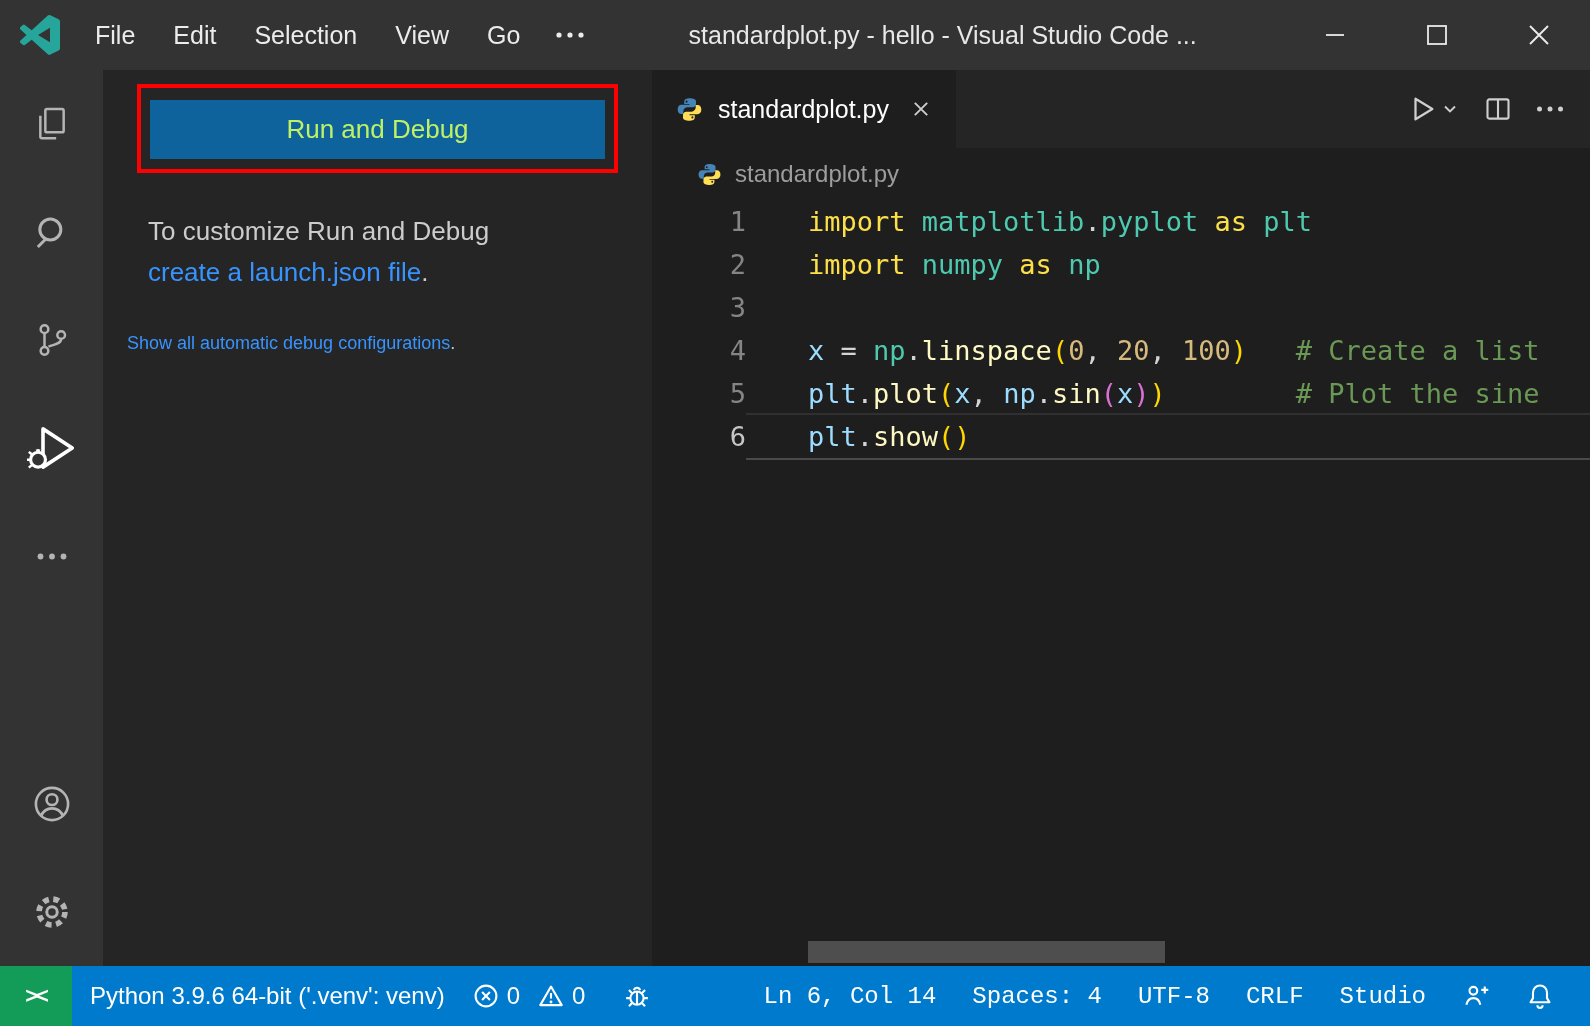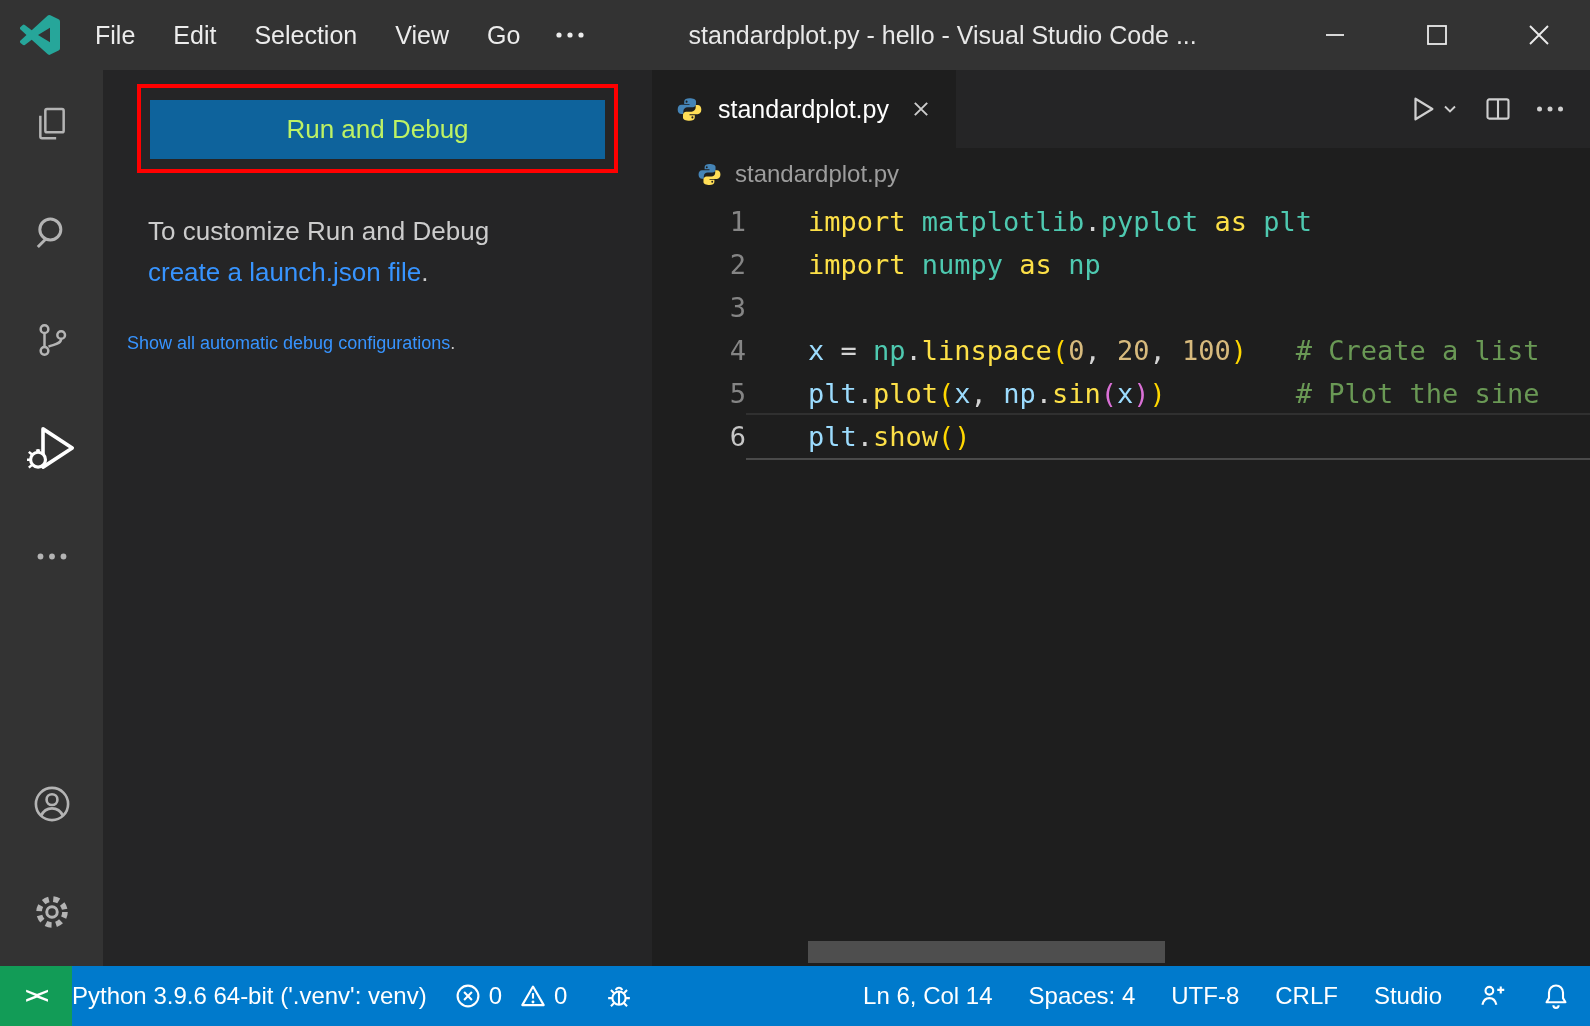--- a/index.html
+++ b/index.html
@@ -51,36 +51,36 @@
   .code { font-family:"DejaVu Sans Mono","Liberation Mono",monospace; font-size:27px; line-height:43px; white-space:pre; }
   .code-line { display:flex; height:43px; }
   .ln { width:94px; flex:none; text-align:right; color:#858585; }
   .lc { flex:1; padding-left:62px; min-width:0; }
   .code-line.current .ln { color:#c6c6c6; }
   .code-line.current .lc { box-shadow:0 2px 0 0 #4a4a4a, 0 -2px 0 0 #303030; }
 
   .tk-kw { color:#fde047; }
   .tk-mod { color:#4ec9b0; }
   .tk-var { color:#9cdcfe; }
-  .tk-fn { color:#fde047; }
+  .tk-fn { color:#fef9c3; }
   .tk-num { color:#d7ba7d; }
   .tk-b1 { color:#ffd700; }
   .tk-b2 { color:#da70d6; }
   .tk-cm { color:#6a9955; }
   .tk-pl { color:#d4d4d4; }
 
   .hscrollbar { position:absolute; left:156px; bottom:3px; width:357px; height:22px; background:#4e4e4e; }
 
   
   .statusbar { height:60px; background:#007acc; color:#ffffff; display:flex; align-items:center; font-size:24px; flex:none; }
   .remote-indicator { width:72px; height:100%; background:#129c57; display:flex; align-items:center; justify-content:center; font-weight:bold; font-size:22px; letter-spacing:-2px; flex:none; }
-  .sb-left { display:flex; align-items:center; gap:28px; padding-left:0; }
+  .sb-left { display:flex; align-items:center; gap:28px; padding-left:18px; }
   .sb-problems { display:flex; align-items:center; gap:8px; }
   .sb-problems .cnt { margin-right:10px; }
-  .sb-right { margin-left:auto; display:flex; align-items:center; gap:36px; padding-right:20px; }
+  .sb-right { margin-left:auto; display:flex; align-items:center; gap:36px; padding-right:36px;font-family:Liberation Mono, monospace; }
   .sb-item { white-space:nowrap; cursor:default; }
   .sb-icon { display:flex; align-items:center; }
 
   svg { display:block; }
 </style>
 </head>
 <body>
 
 <div class="window">
 

